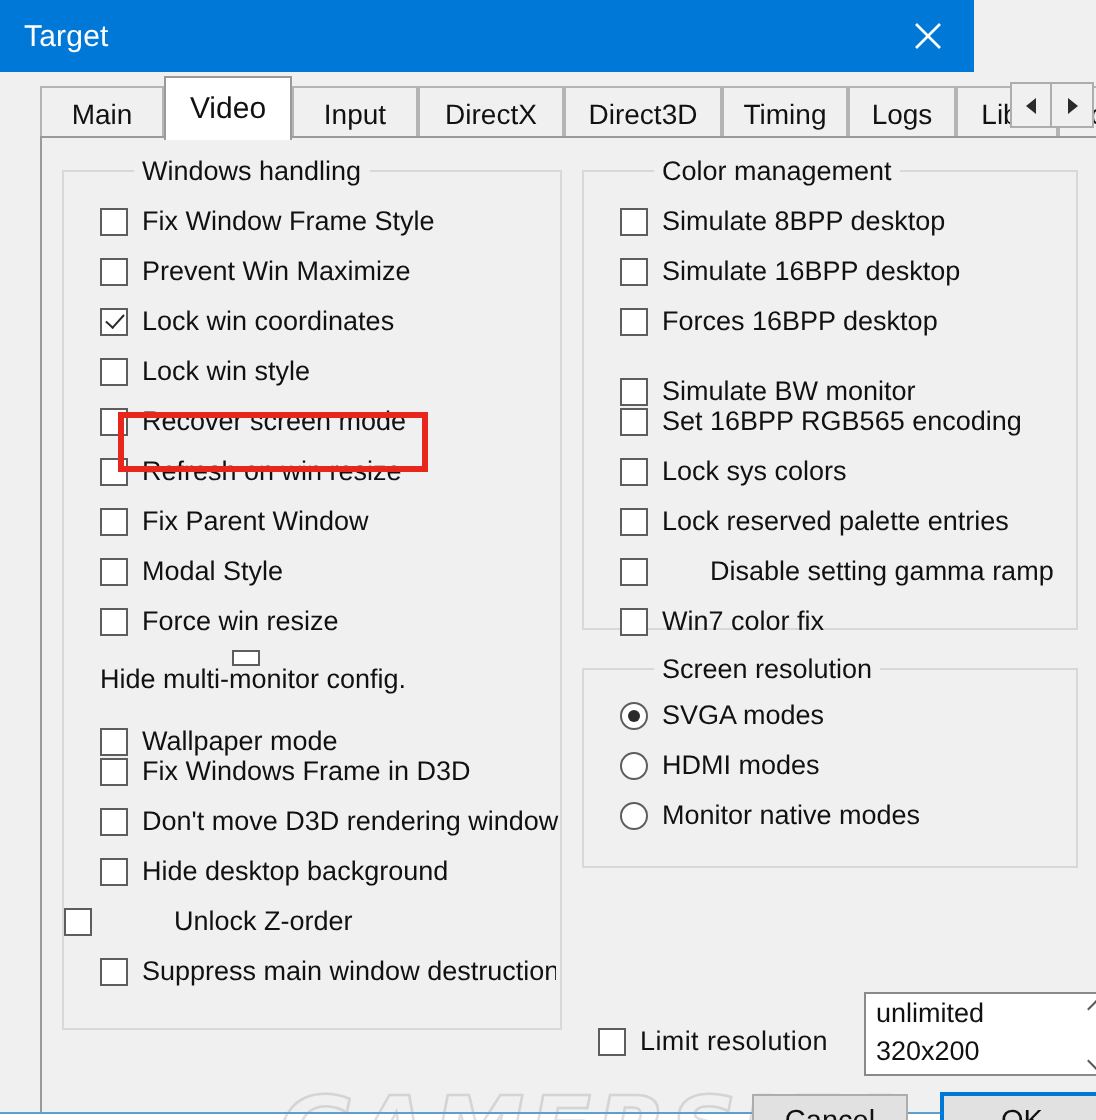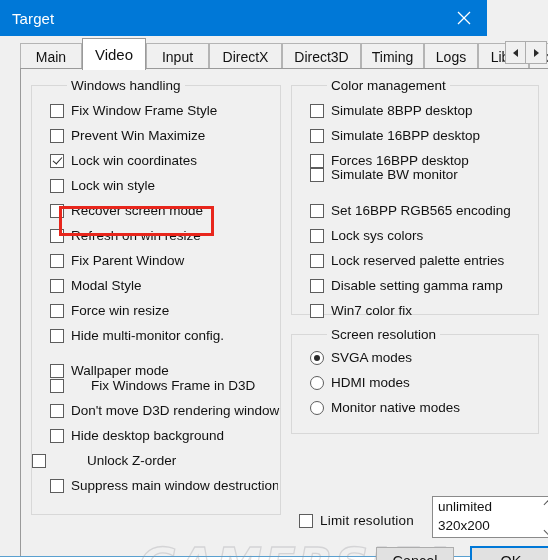--- a/index.html
+++ b/index.html
@@ -428,29 +428,29 @@
           <span class="chklabel">Fix Parent Window</span>
         </div>
         <div class="chkrow" style="left:18px; top:189px;">
           <span class="chkbox"></span>
           <span class="chklabel">Modal Style</span>
         </div>
         <div class="chkrow" style="left:18px; top:214px;">
           <span class="chkbox"></span>
           <span class="chklabel">Force win resize</span>
         </div>
-        <div class="chkrow" style="left:18px; top:239px;">
+        <div class="chkrow" style="left:18px; top:239px;flex-direction:column;">
           <span class="chkbox"></span>
           <span class="chklabel">Hide multi-monitor config.</span>
         </div>
         <div class="chkrow" style="left:18px; top:274px;">
           <span class="chkbox"></span>
           <span class="chklabel">Wallpaper mode</span>
         </div>
-        <div class="chkrow" style="left:18px; top:289px;gap:20px;">
+        <div class="chkrow" style="left:18px; top:289px;">
           <span class="chkbox"></span>
           <span class="chklabel">Fix Windows Frame in D3D</span>
         </div>
         <div class="chkrow" style="left:18px; top:314px;justify-content:space-between;">
           <span class="chkbox"></span>
           <span class="chklabel">Don't move D3D rendering window</span>
         </div>
         <div class="chkrow" style="left:18px; top:339px;">
           <span class="chkbox"></span>
           <span class="chklabel">Hide desktop background</span>
@@ -473,37 +473,37 @@
           <span class="chklabel">Simulate 8BPP desktop</span>
         </div>
         <div class="chkrow" style="left:18px; top:39px;">
           <span class="chkbox"></span>
           <span class="chklabel">Simulate 16BPP desktop</span>
         </div>
         <div class="chkrow" style="left:18px; top:64px;">
           <span class="chkbox"></span>
           <span class="chklabel">Forces 16BPP desktop</span>
         </div>
-        <div class="chkrow" style="left:18px; top:78px;">
+        <div class="chkrow" style="left:18px; top:99px;">
           <span class="chkbox"></span>
           <span class="chklabel">Simulate BW monitor</span>
         </div>
         <div class="chkrow" style="left:18px; top:114px;">
           <span class="chkbox"></span>
           <span class="chklabel">Set 16BPP RGB565 encoding</span>
         </div>
         <div class="chkrow" style="left:18px; top:139px;">
           <span class="chkbox"></span>
           <span class="chklabel">Lock sys colors</span>
         </div>
         <div class="chkrow" style="left:18px; top:164px;">
           <span class="chkbox"></span>
           <span class="chklabel">Lock reserved palette entries</span>
         </div>
-        <div class="chkrow" style="left:18px; top:189px;">
+        <div class="chkrow" style="left:18px; top:189px;gap:24px;">
           <span class="chkbox"></span>
           <span class="chklabel">Disable setting gamma ramp</span>
         </div>
         <div class="chkrow" style="left:18px; top:214px;">
           <span class="chkbox"></span>
           <span class="chklabel">Win7 color fix</span>
         </div>
       </div>
 
       <div class="groupbox" id="gb-screen">

